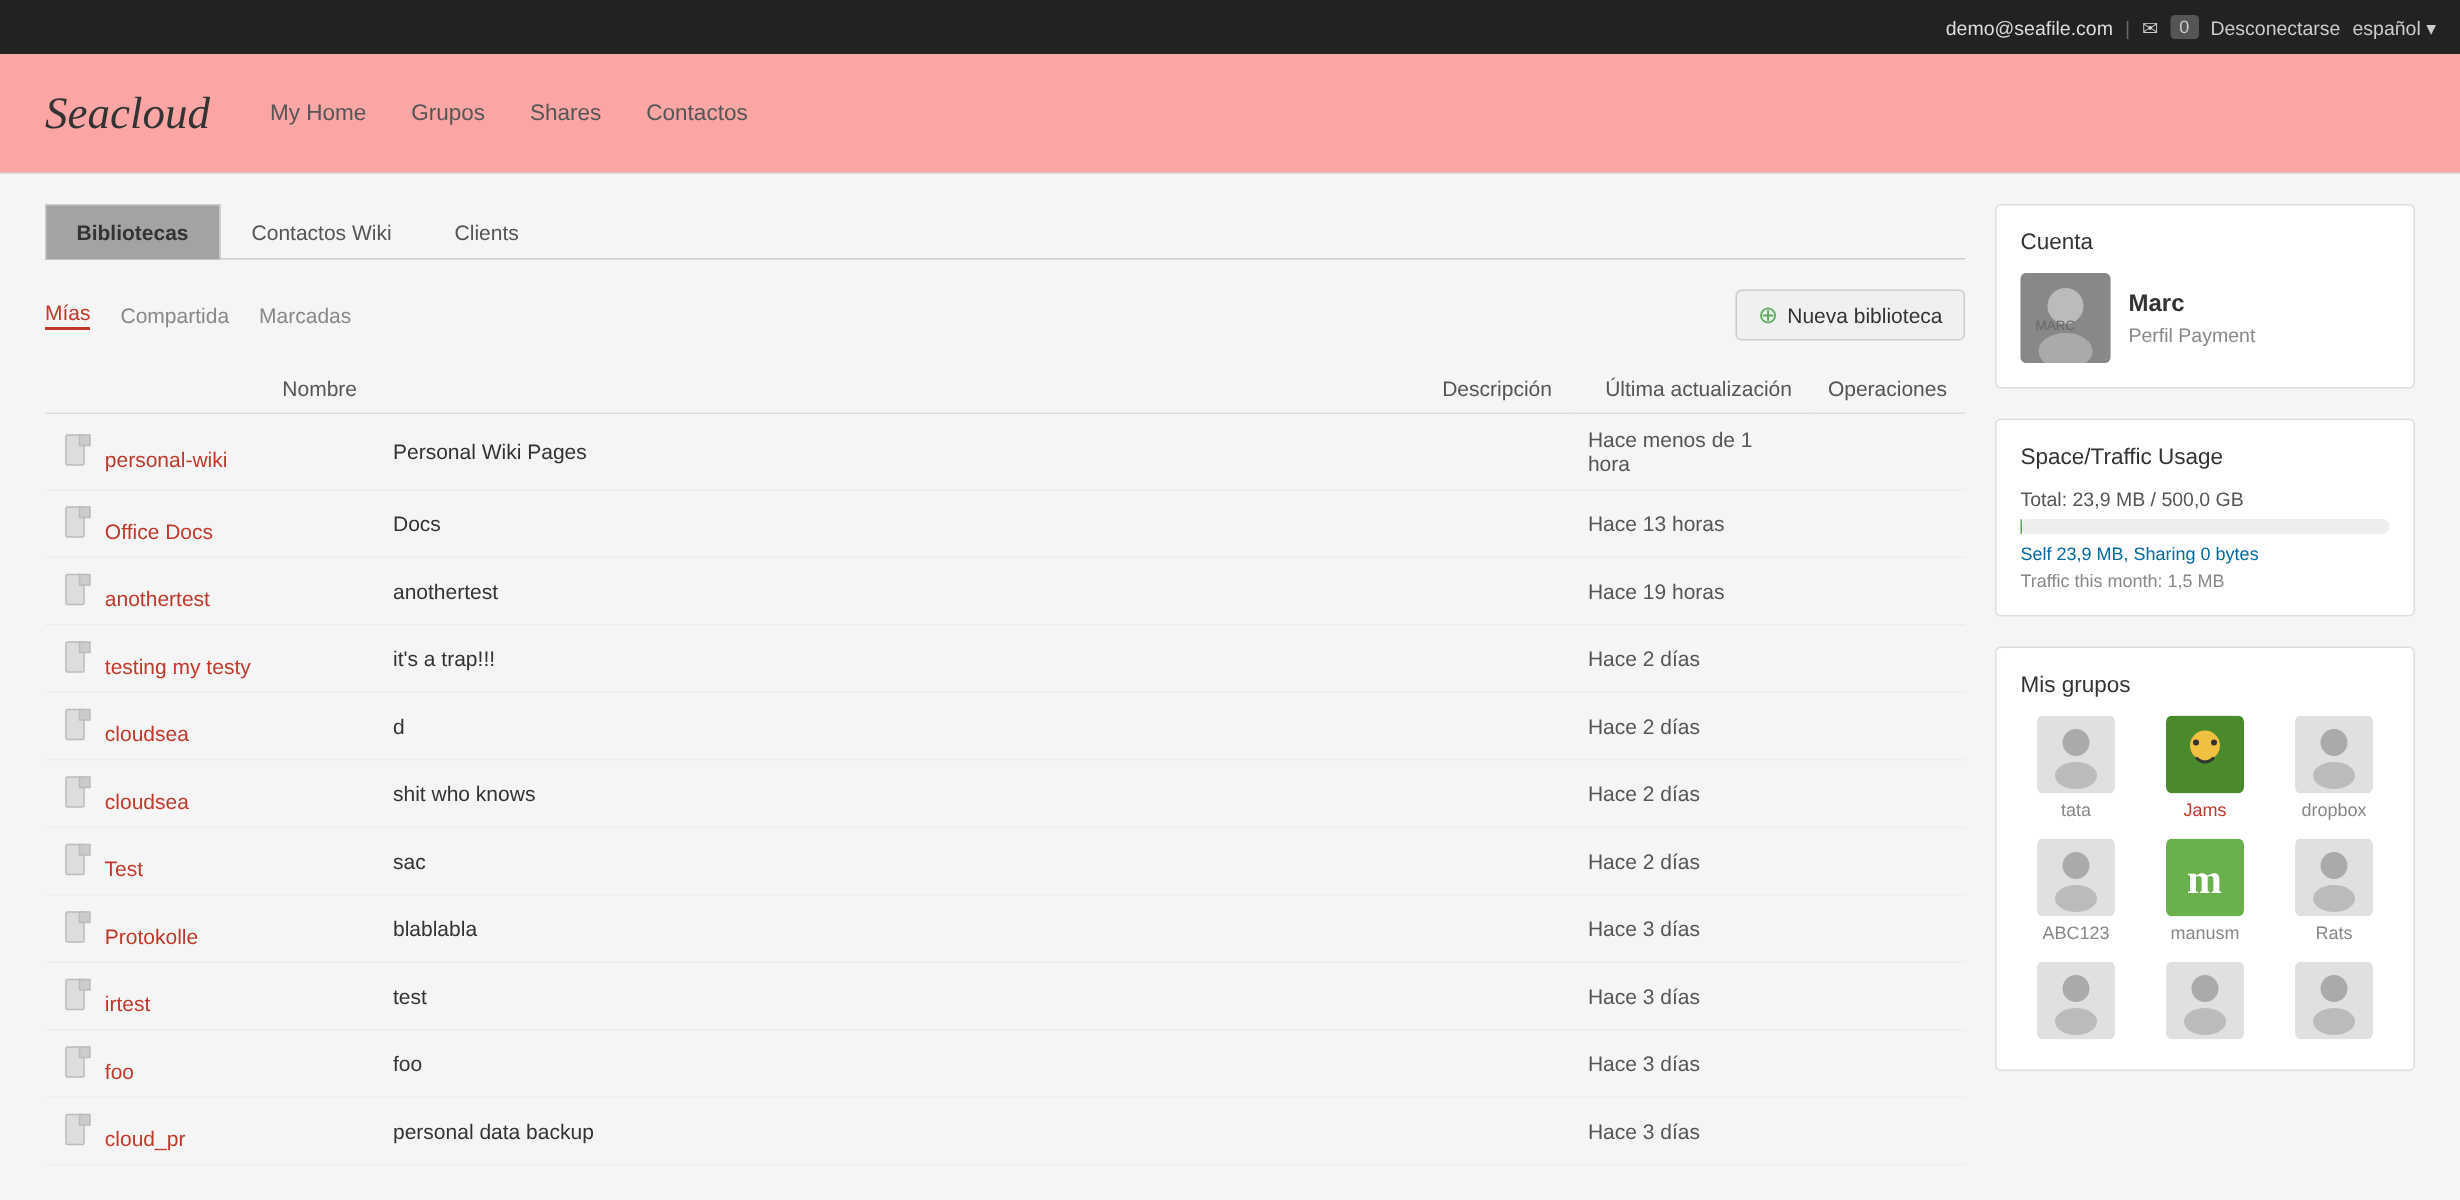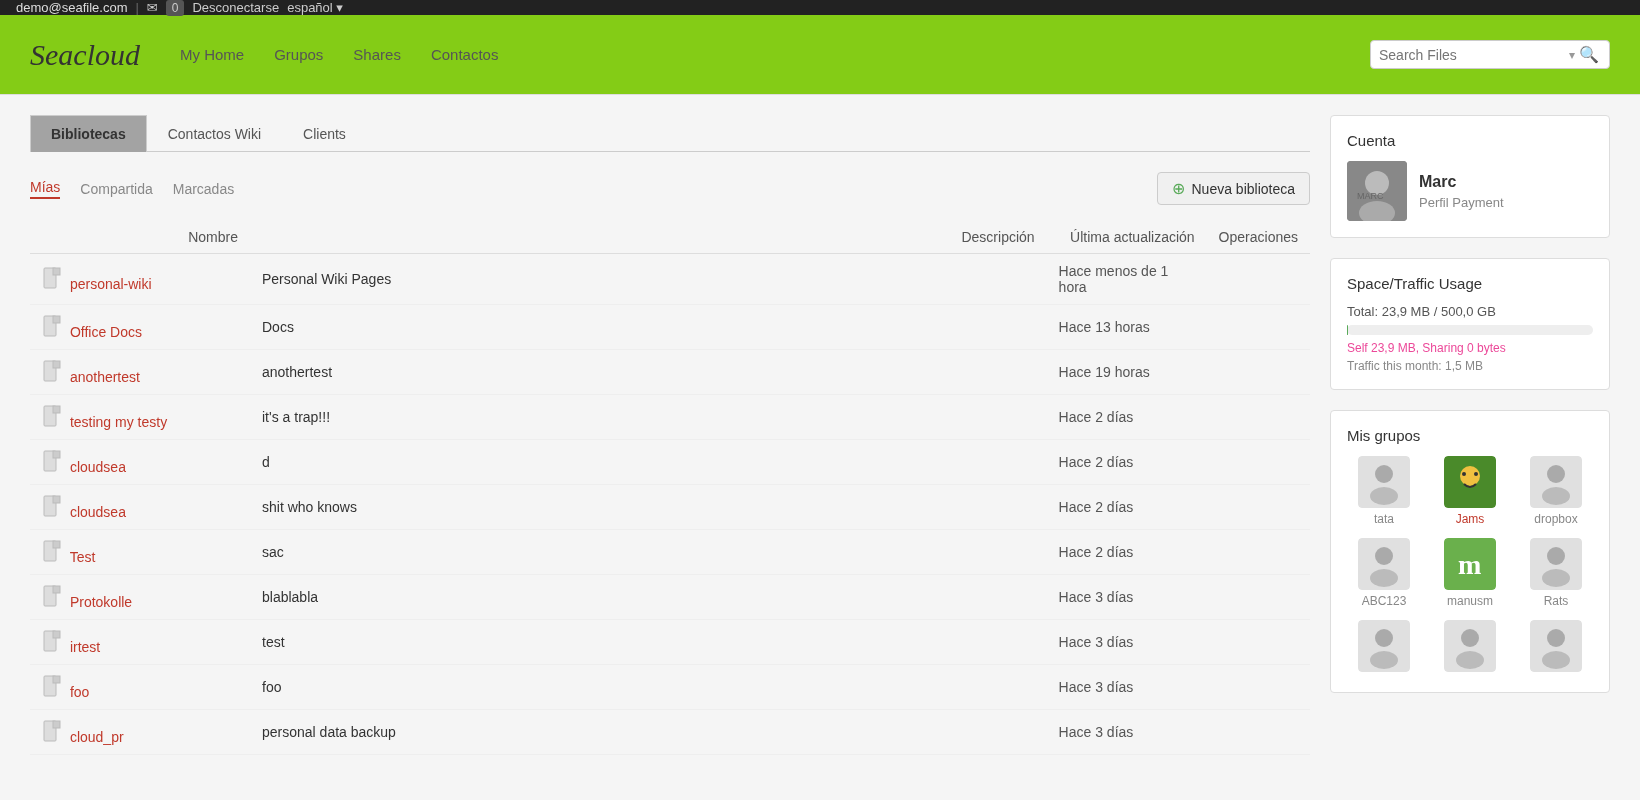--- a/index.html
+++ b/index.html
@@ -2,43 +2,43 @@
 <html><head>
   <meta charset="utf-8">
   <style>
     * { box-sizing: border-box; margin: 0; padding: 0; }
     body { font-family: Arial, sans-serif; font-size: 14px; color: #333; background: #f5f5f5; }
 
     
     #topbar {
       background: #222;
       color: #ccc;
-      height: 15px;
-      display: flex;
-      align-items: center;
-      justify-content: flex-start;
+      height: 36px;
+      display: flex;
+      align-items: center;
+      justify-content: flex-end;
       padding: 0 16px;
       font-size: 13px;
       gap: 8px;
     }
     #topbar .email { color: #ddd; }
     #topbar .separator { color: #666; }
     #topbar .badge {
       background: #555;
       color: #ccc;
       padding: 1px 6px;
       border-radius: 3px;
       font-size: 12px;
     }
     #topbar a { color: #ccc; text-decoration: none; }
     #topbar .lang { color: #ccc; cursor: pointer; }
 
     
     #header {
-      background: #84cc16;
+      background: #fca5a5;
       border-bottom: 1px solid #ddd;
       height: 80px;
       display: flex;
       align-items: center;
       padding: 0 30px;
       gap: 40px;
     }
     #logo {
       font-family: Georgia, serif;
       font-size: 30px;
@@ -228,21 +228,21 @@
       height: 10px;
       background: #eee;
       border-radius: 5px;
       margin-bottom: 6px;
     }
     .usage-bar-fill {
       height: 100%;
       background: #5aaa5a;
       border-radius: 5px;
     }
-    .usage-detail { font-size: 12px; color: #ec4899; }
+    .usage-detail { font-size: 12px; color: #0369a1; }
     .usage-traffic { font-size: 12px; color: #888; margin-top: 4px; }
 
     .groups-grid {
       display: grid;
       grid-template-columns: repeat(3, 1fr);
       gap: 12px;
       margin-top: 8px;
     }
     .group-item {
       display: flex;
@@ -281,25 +281,20 @@
 </div>
 
 <div id="header">
   <div id="logo">Seacloud</div>
   <nav id="nav">
     <a class="nav-item">My Home</a>
     <a class="nav-item">Grupos</a>
     <a class="nav-item">Shares</a>
     <a class="nav-item">Contactos</a>
   </nav>
-  <div id="search-box">
-    <input type="text" placeholder="Search Files" style="">
-    <span class="arrow">▾</span>
-    <span class="search-icon">🔍</span>
-  </div>
 </div>
 
 <div id="main">
   <div id="content">
 
     <div id="tabs">
       <div class="tab active">Bibliotecas</div>
       <div class="tab">Contactos Wiki</div>
       <div class="tab">Clients</div>
     </div>

